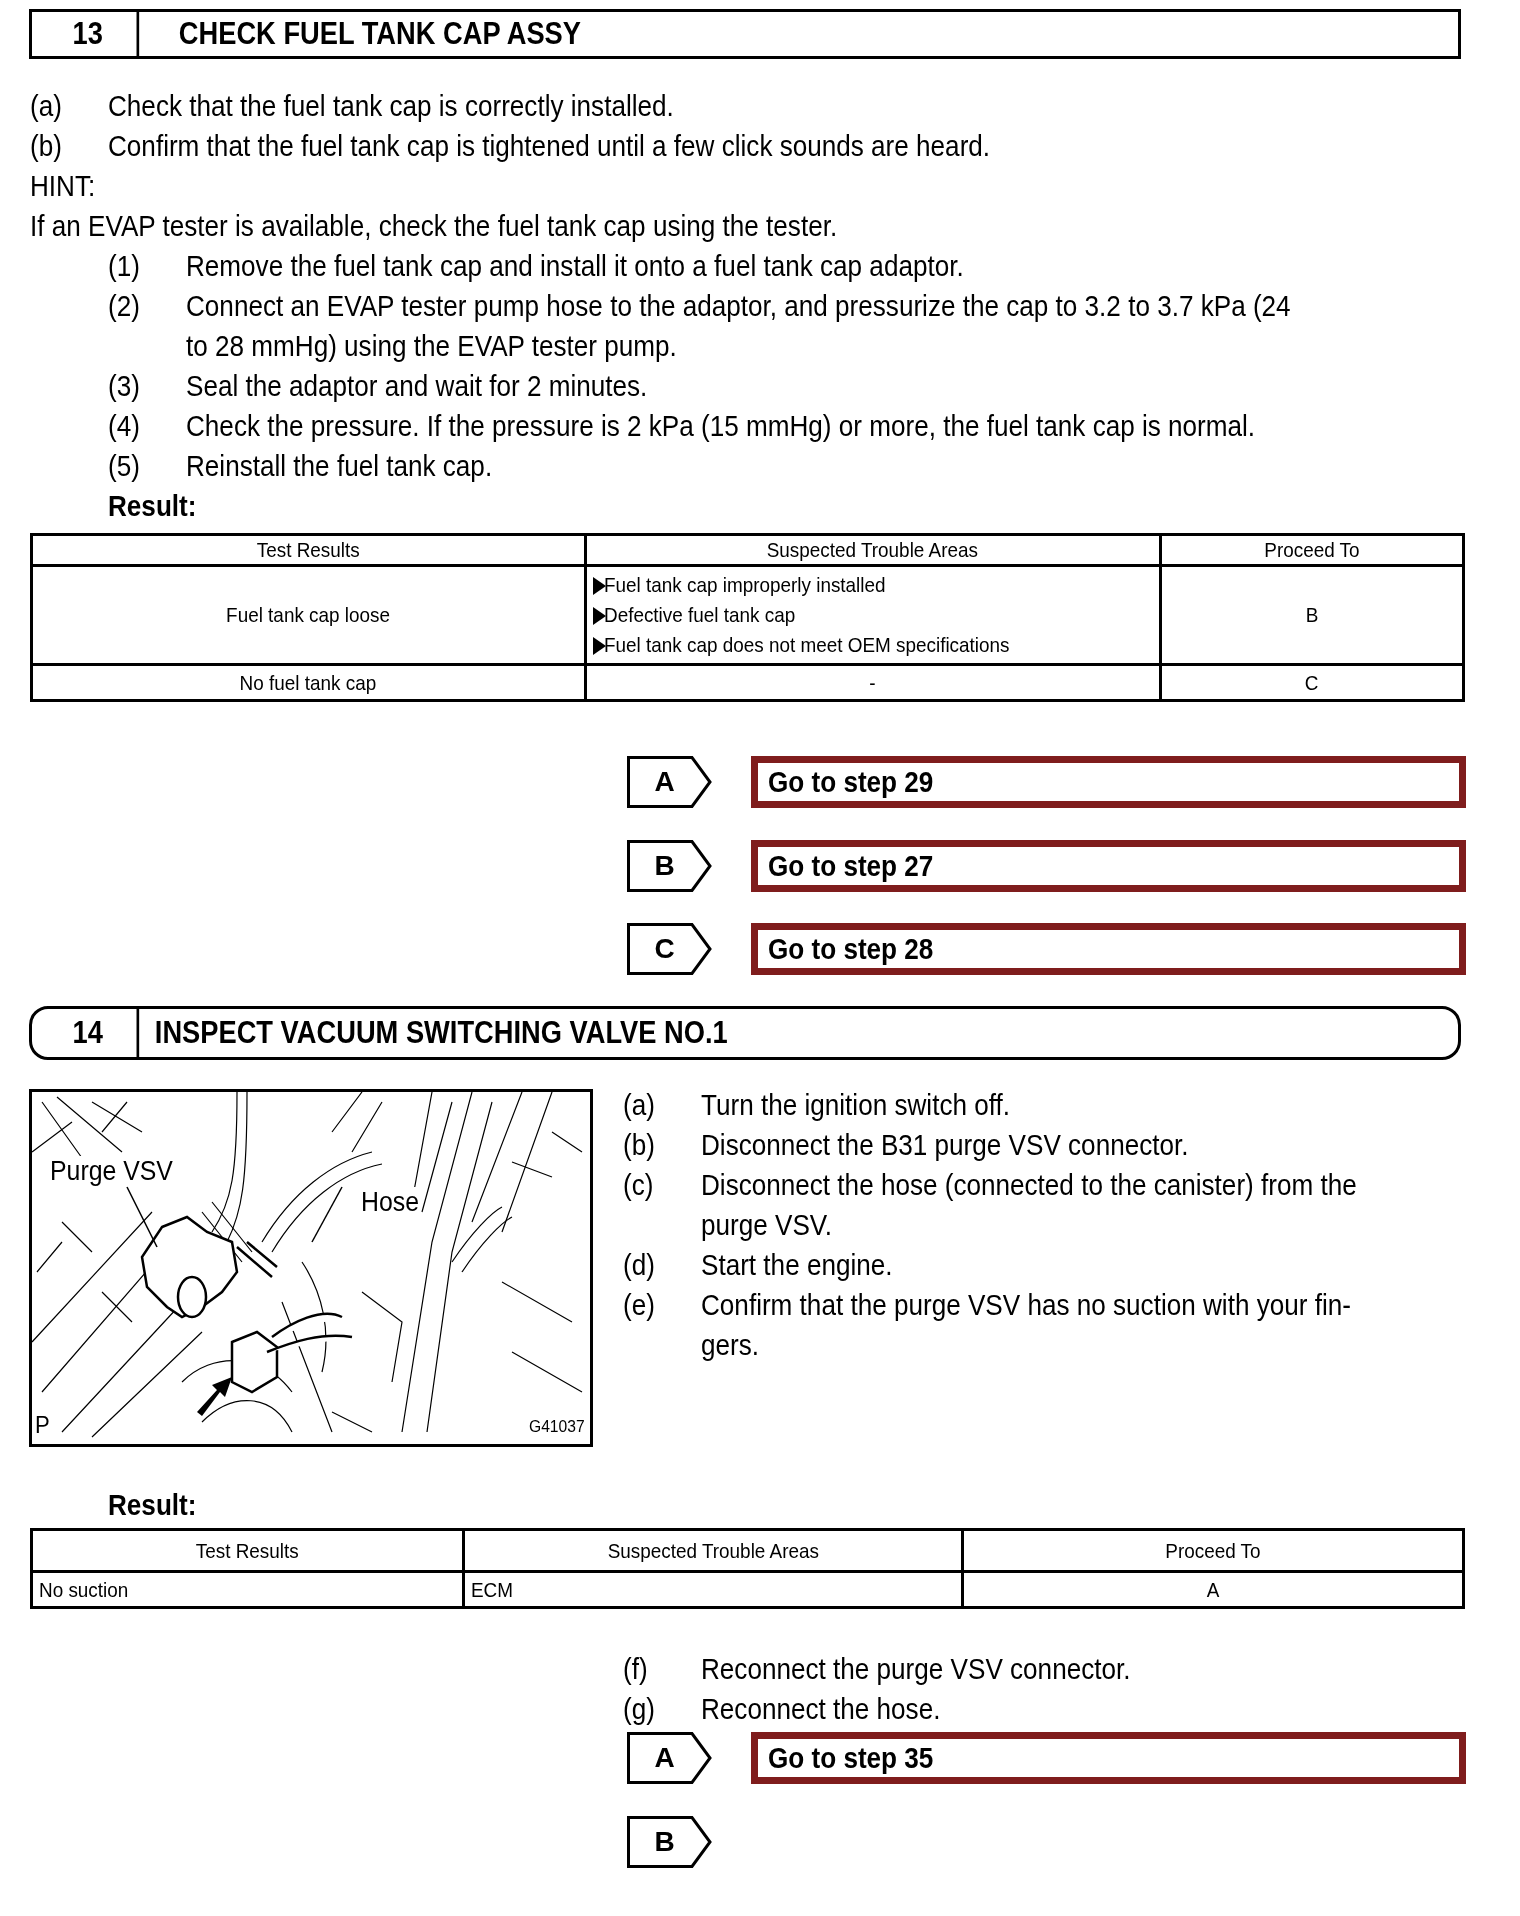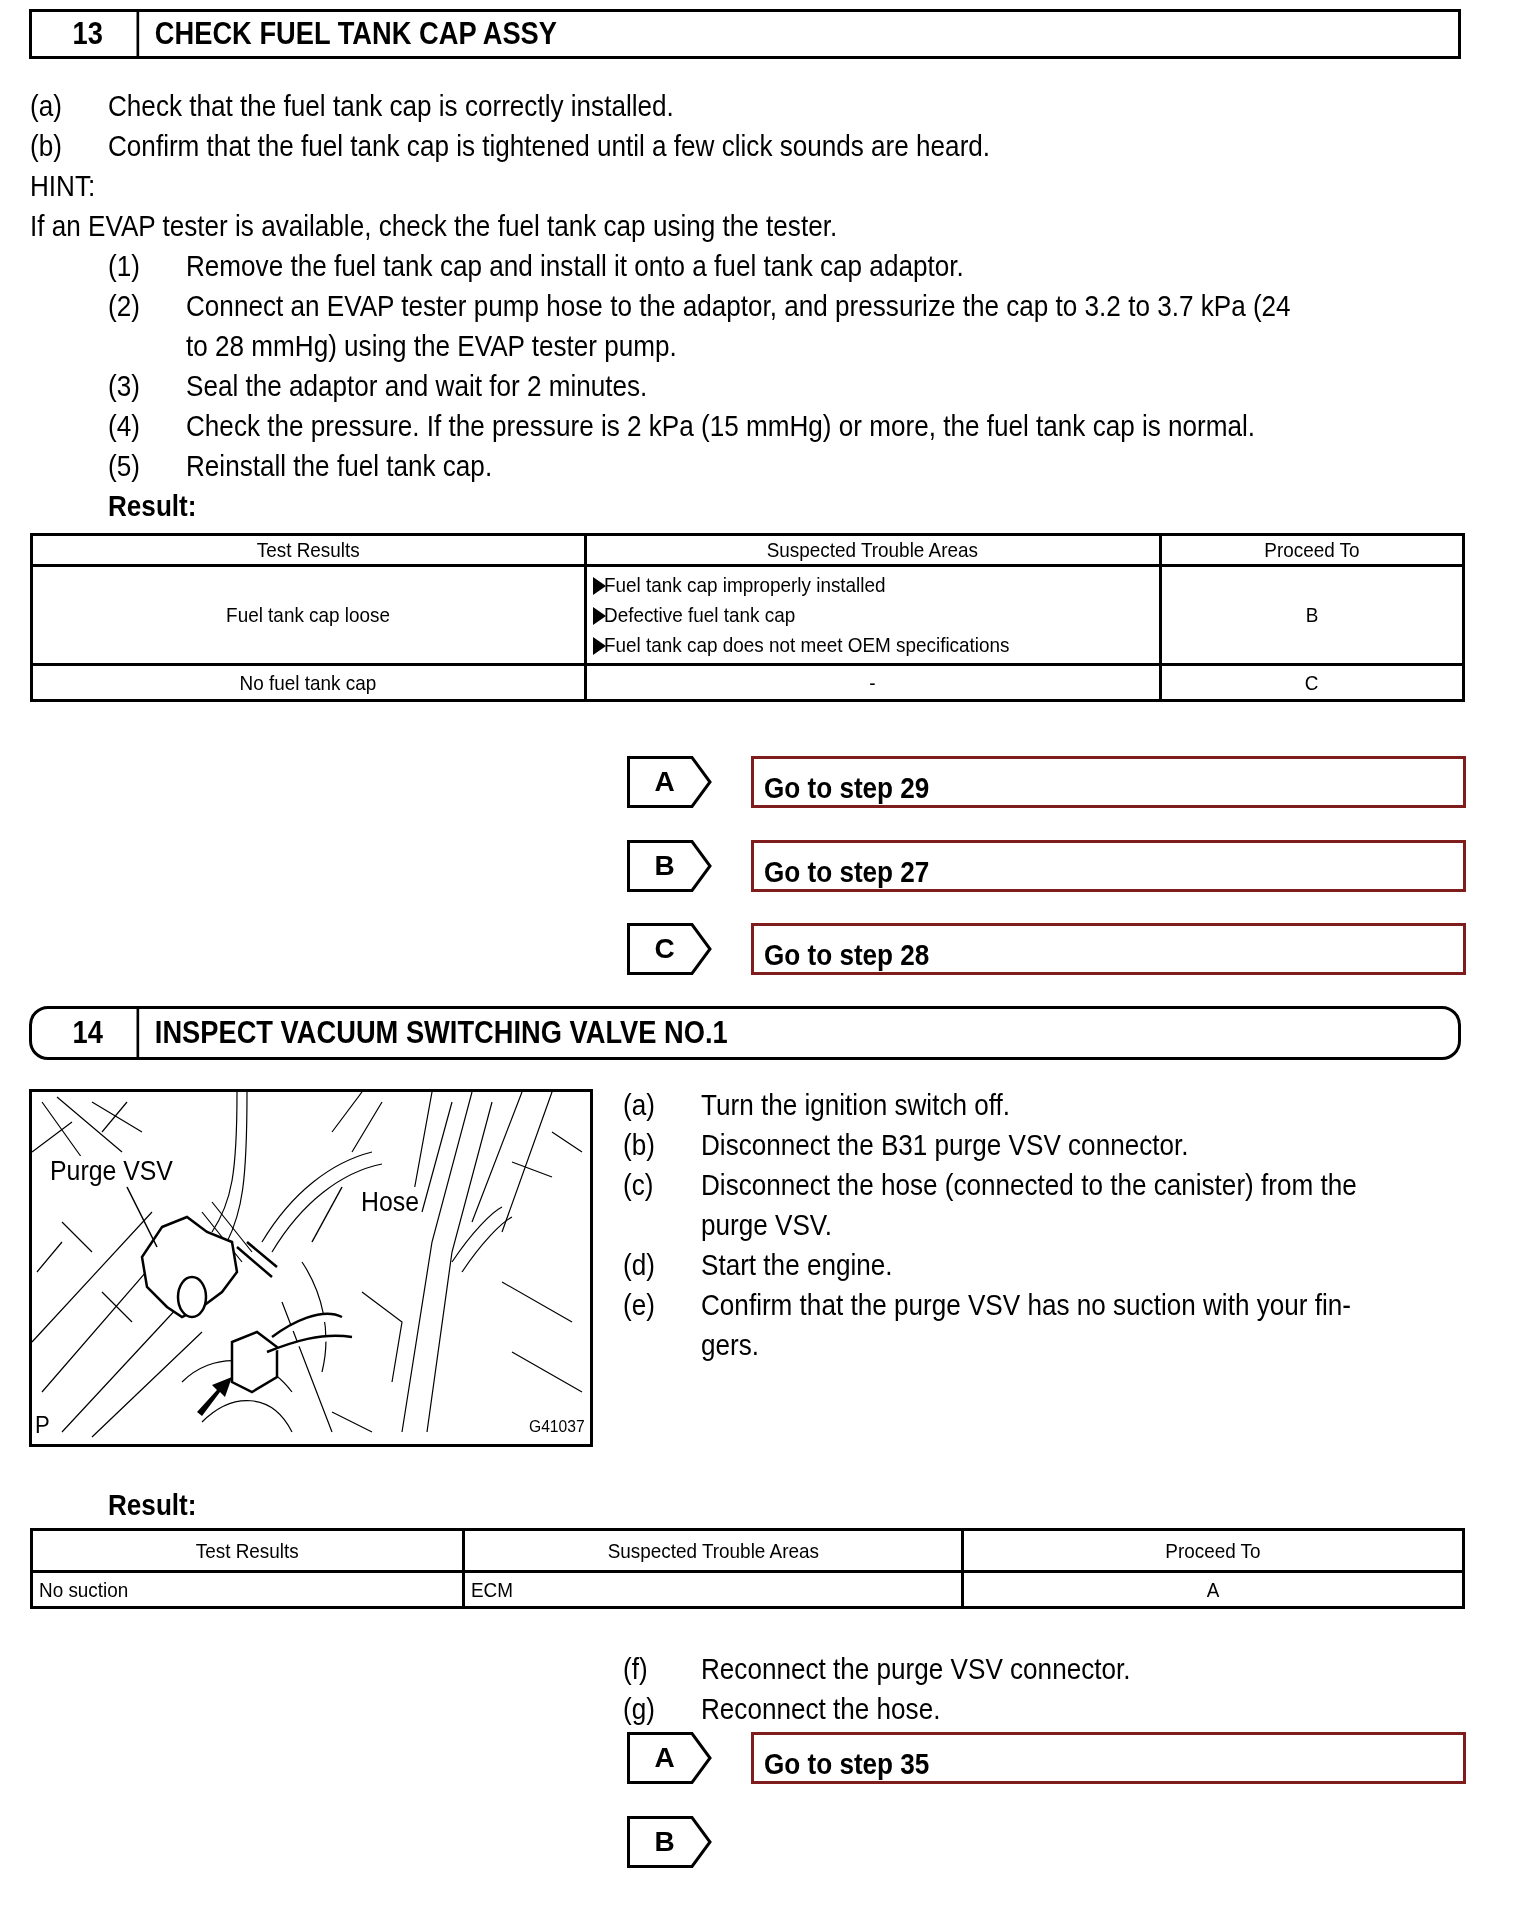--- a/index.html
+++ b/index.html
@@ -11,29 +11,29 @@
   .lbl{position:absolute;font-size:29px;line-height:40px;transform:scaleX(0.9);transform-origin:left center;}
   .bold{font-weight:bold;}
   table.res{position:absolute;border-collapse:collapse;font-size:21px;}
   table.res td{border:3px solid #000;padding:0 6px;height:31px;line-height:24px;box-sizing:border-box;}
   table.res td span{display:inline-block;transform:scaleX(0.9);}
   .c{text-align:center;}
   .tri{display:inline-block;width:0;height:0;border-top:9px solid transparent;border-bottom:9px solid transparent;border-left:13px solid #000;vertical-align:middle;margin-right:-2px;}
   .go{position:absolute;left:627px;height:52px;width:840px;}
   .go svg{position:absolute;left:0;top:0;}
   .go .tag{position:absolute;left:0;top:0;width:75px;height:52px;display:flex;align-items:center;justify-content:center;font-weight:bold;font-size:28px;}
-  .go .box{position:absolute;left:124px;top:0;width:715px;height:52px;border:3px solid #7f1d1d;box-sizing:border-box;display:flex;align-items:flex-end;padding-left:10px;}
+  .go .box{position:absolute;left:124px;top:0;width:715px;height:52px;border:7px solid #7f1d1d;box-sizing:border-box;display:flex;align-items:center;padding-left:10px;}
   .go .box span{font-weight:bold;font-size:29px;transform:scaleX(0.9);transform-origin:left center;white-space:nowrap;display:inline-block;}
   .fig{position:absolute;left:29px;top:1089px;width:564px;height:358px;border:3px solid #000;box-sizing:border-box;overflow:hidden;background:#fff;}
   .fig .cap{position:absolute;font-size:27px;background:#fff;line-height:30px;transform:scaleX(0.92);transform-origin:left center;}
 </style>
 </head>
 <body>
 
-<div class="hdr" style="top:9px;">
+<div class="hdr" style="top:9px;gap:24px;">
   <div class="num">13</div>
   <div class="ttl">CHECK FUEL TANK CAP ASSY</div>
 </div>
 
 <div class="lbl" style="left:30px;top:86px;">(a)</div>
 <div class="line" style="left:108px;top:86px;">Check that the fuel tank cap is correctly installed.</div>
 <div class="lbl" style="left:30px;top:126px;">(b)</div>
 <div class="line" style="left:108px;top:126px;">Confirm that the fuel tank cap is tightened until a few click sounds are heard.</div>
 <div class="line" style="left:30px;top:166px;">HINT:</div>
 <div class="line" style="left:30px;top:206px;">If an EVAP tester is available, check the fuel tank cap using the tester.</div>

